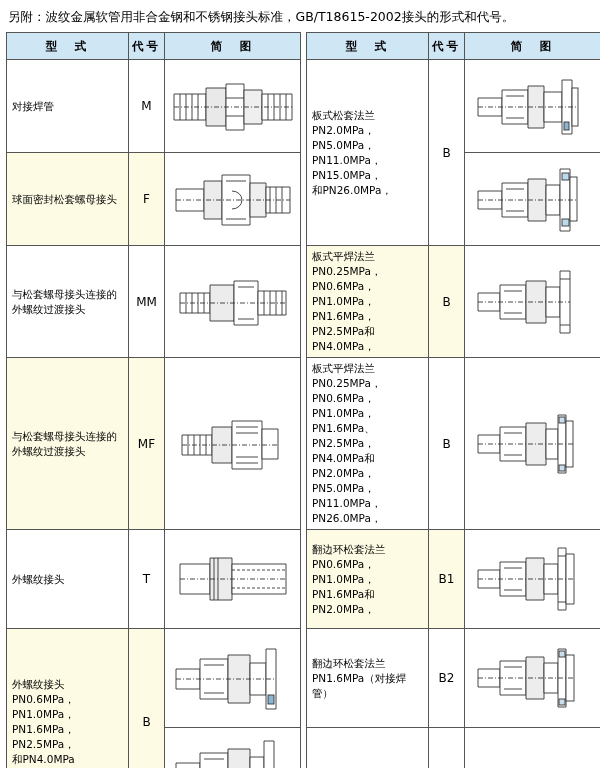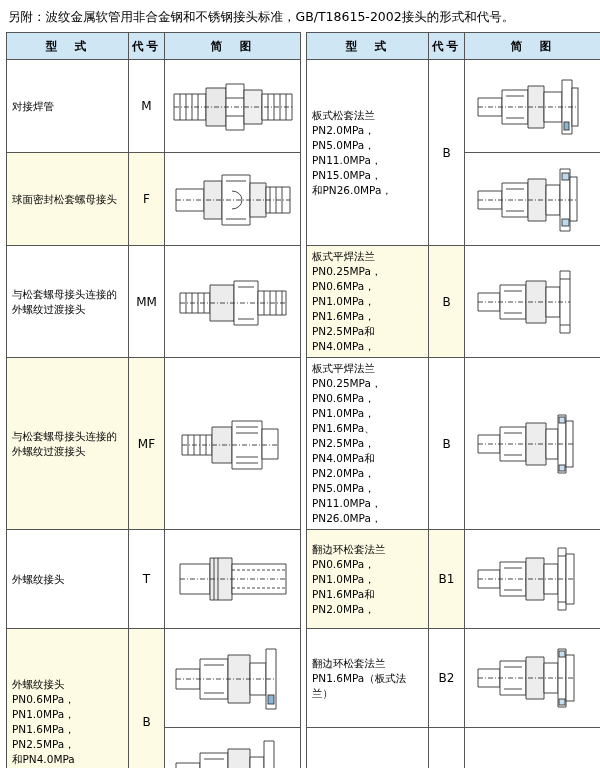--- a/index.html
+++ b/index.html
@@ -317,21 +317,21 @@
             <rect x="102" y="62" width="6" height="9" fill="#8ab6d6"></rect>
             <line x1="10" y1="46" x2="110" y2="46" stroke-dasharray="5,2,1,2"></line>
             <line x1="38" y1="32" x2="58" y2="32"></line>
                 <line x1="38" y1="60" x2="58" y2="60"></line>
           </g>
         </svg>
       </td>
       <td class="gap"></td>
       <td class="celltext white" style="height:92px">
         <span class="lbl">翻边环松套法兰</span>
-        <span class="lbl">PN1.6MPa（板式法兰）</span>
+        <span class="lbl">PN1.6MPa（对接焊管）</span>
       </td>
       <td class="code white">B2</td>
       <td class="fig">
         <svg width="134" height="90" viewBox="0 0 134 90">
           <g fill="#fff" stroke="#333" stroke-width="0.9">
             <path d="M12 36 L12 54 L34 54 L34 36 Z"></path>
             <path d="M34 28 L34 62 L60 62 L60 28 Z"></path>
             <path d="M60 24 L60 66 L78 66 L78 24 Z" fill="#ededed"></path>
             <path d="M78 30 L78 60 L92 60 L92 30 Z"></path>
             <path d="M92 16 L92 74 L100 74 L100 16 Z"></path>

